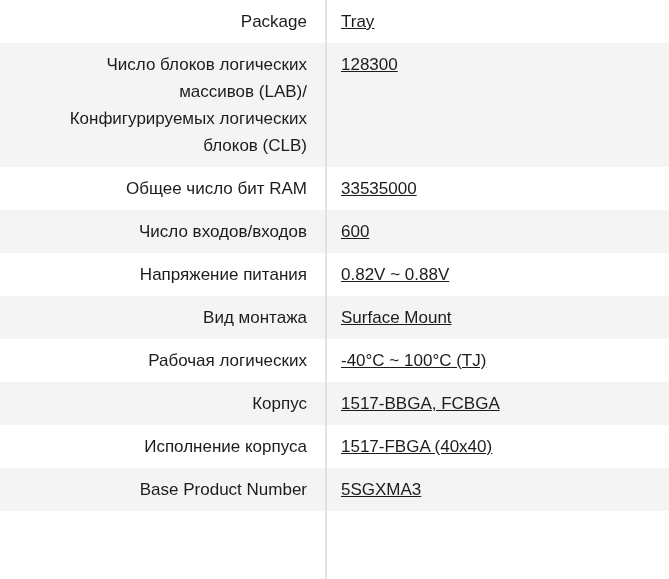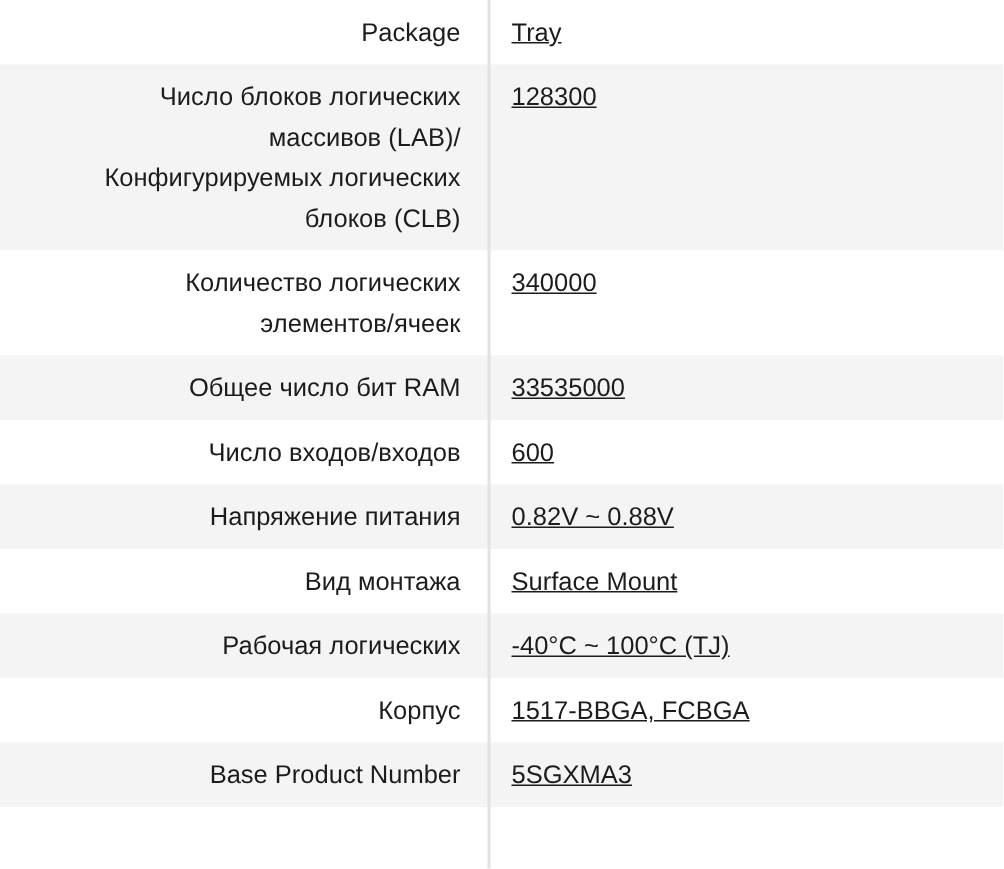--- a/index.html
+++ b/index.html
@@ -74,25 +74,20 @@
   </div>
 
   <div class="row">
     <div class="cell label">Число блоков логических
 массивов (LAB)/
 Конфигурируемых логических
 блоков (CLB)</div>
     <div class="cell value">128300</div>
   </div>
 
-  <div class="row">
-    <div class="cell label">Количество логических
-элементов/ячеек</div>
-    <div class="cell value">340000</div>
-  </div>
 
   <div class="row">
     <div class="cell label">Общее число бит RAM</div>
     <div class="cell value">33535000</div>
   </div>
 
   <div class="row">
     <div class="cell label">Число входов/входов</div>
     <div class="cell value">600</div>
   </div>
@@ -110,18 +105,22 @@
   <div class="row">
     <div class="cell label">Рабочая логических</div>
     <div class="cell value">-40°C ~ 100°C (TJ)</div>
   </div>
 
   <div class="row">
     <div class="cell label">Корпус</div>
     <div class="cell value">1517-BBGA, FCBGA</div>
   </div>
 
+  <div class="row">
+    <div class="cell label">Исполнение корпуса</div>
+    <div class="cell value">1517-FBGA (40x40)</div>
+  </div>
 
   <div class="row">
     <div class="cell label">Base Product Number</div>
     <div class="cell value">5SGXMA3</div>
   </div>
 </div>
 
 </body></html>

